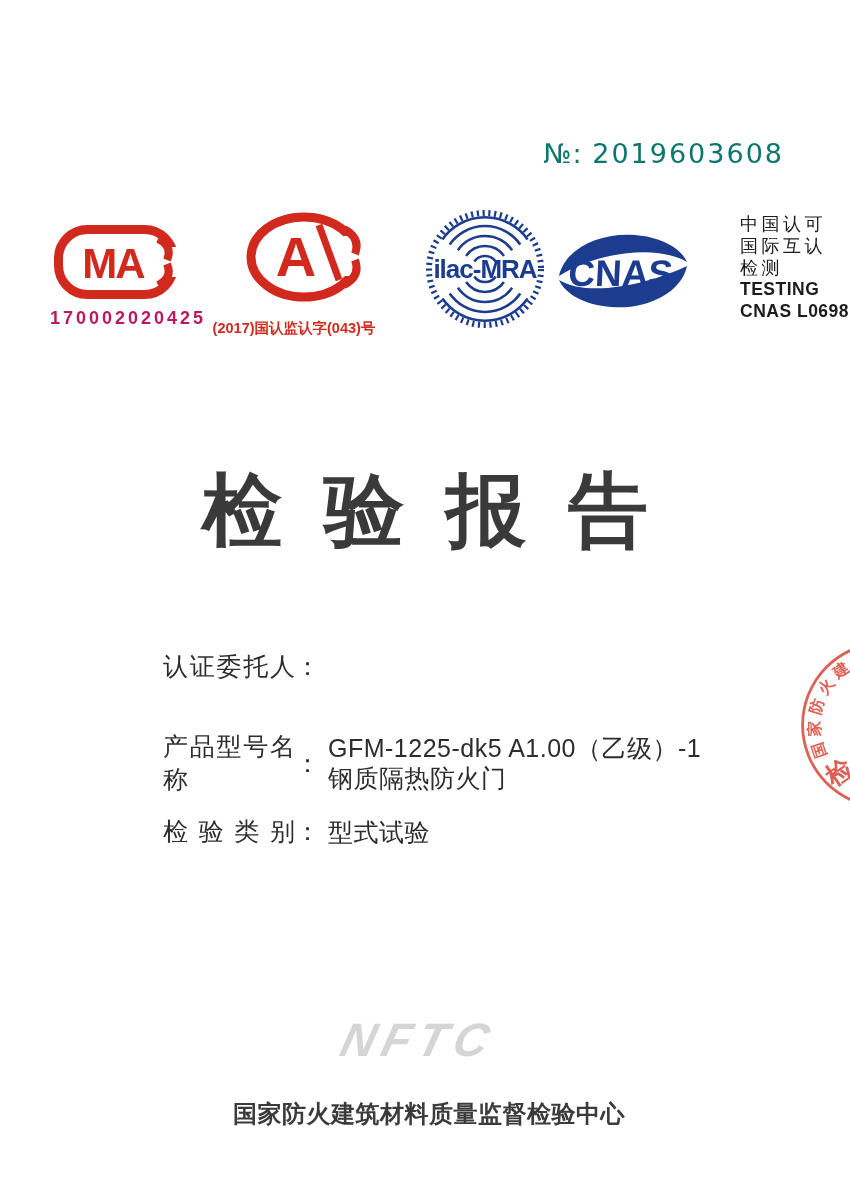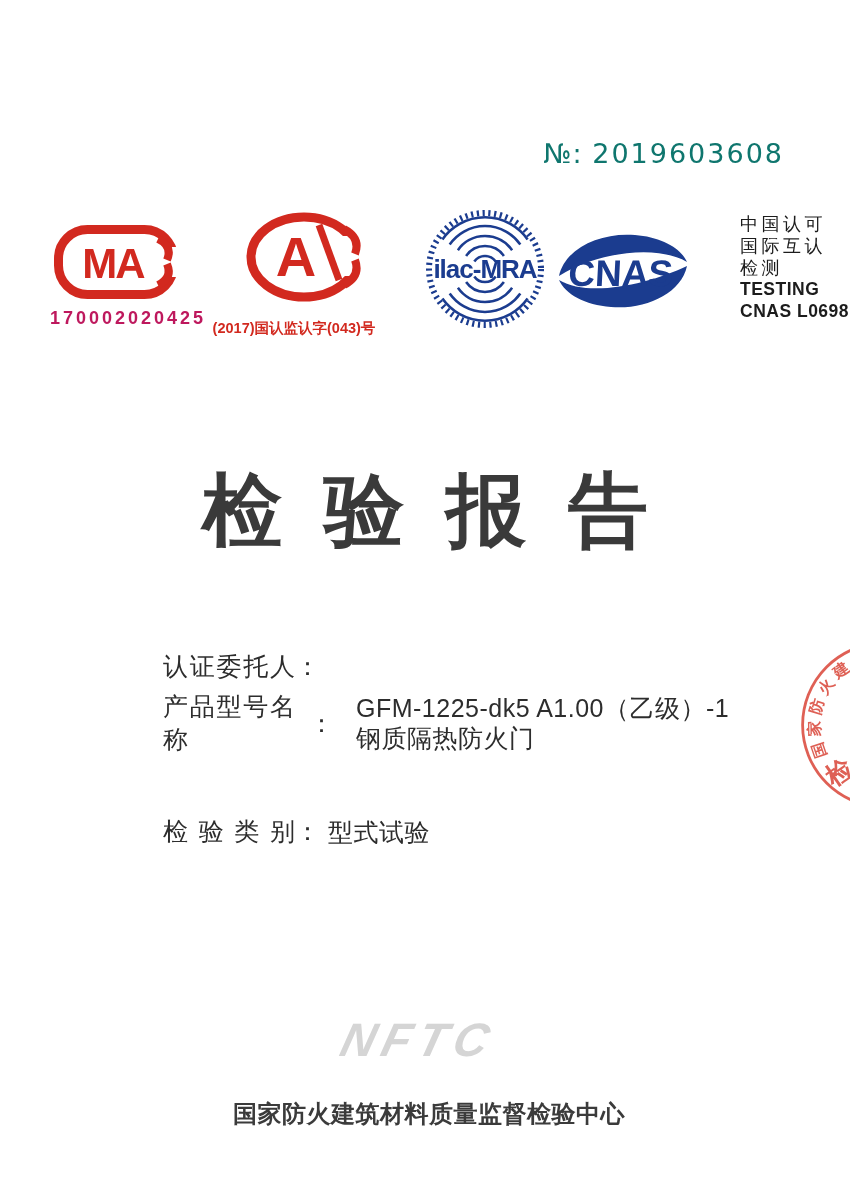--- a/index.html
+++ b/index.html
@@ -37,21 +37,21 @@
 
   
   .field-row { left:163px; display:flex; align-items:center; font-size:25px; }
   .field-row .f-label {
     width:132px; font-weight:500; color:#2d2d2d;
     text-align:justify; text-align-last:justify;
   }
   .field-row .f-colon { width:22px; font-weight:500; }
   .field-row .f-value { margin-left:11px; font-weight:500; line-height:30px; letter-spacing:0.5px; }
   .row-1 { top:650px; }
-  .row-2 { top:690px;gap:14px; }
+  .row-2 { top:730px; }
   .row-3 { top:815px; }
 
   
   .stamp-svg { right:0; top:628px; }
 
   
   .nftc {
     left:342px; top:1012px; font-size:47px; font-weight:900; font-style:italic;
     color:#d5d5d5; letter-spacing:7px; transform:skewX(-14deg);
     font-family:"Liberation Sans", sans-serif;

